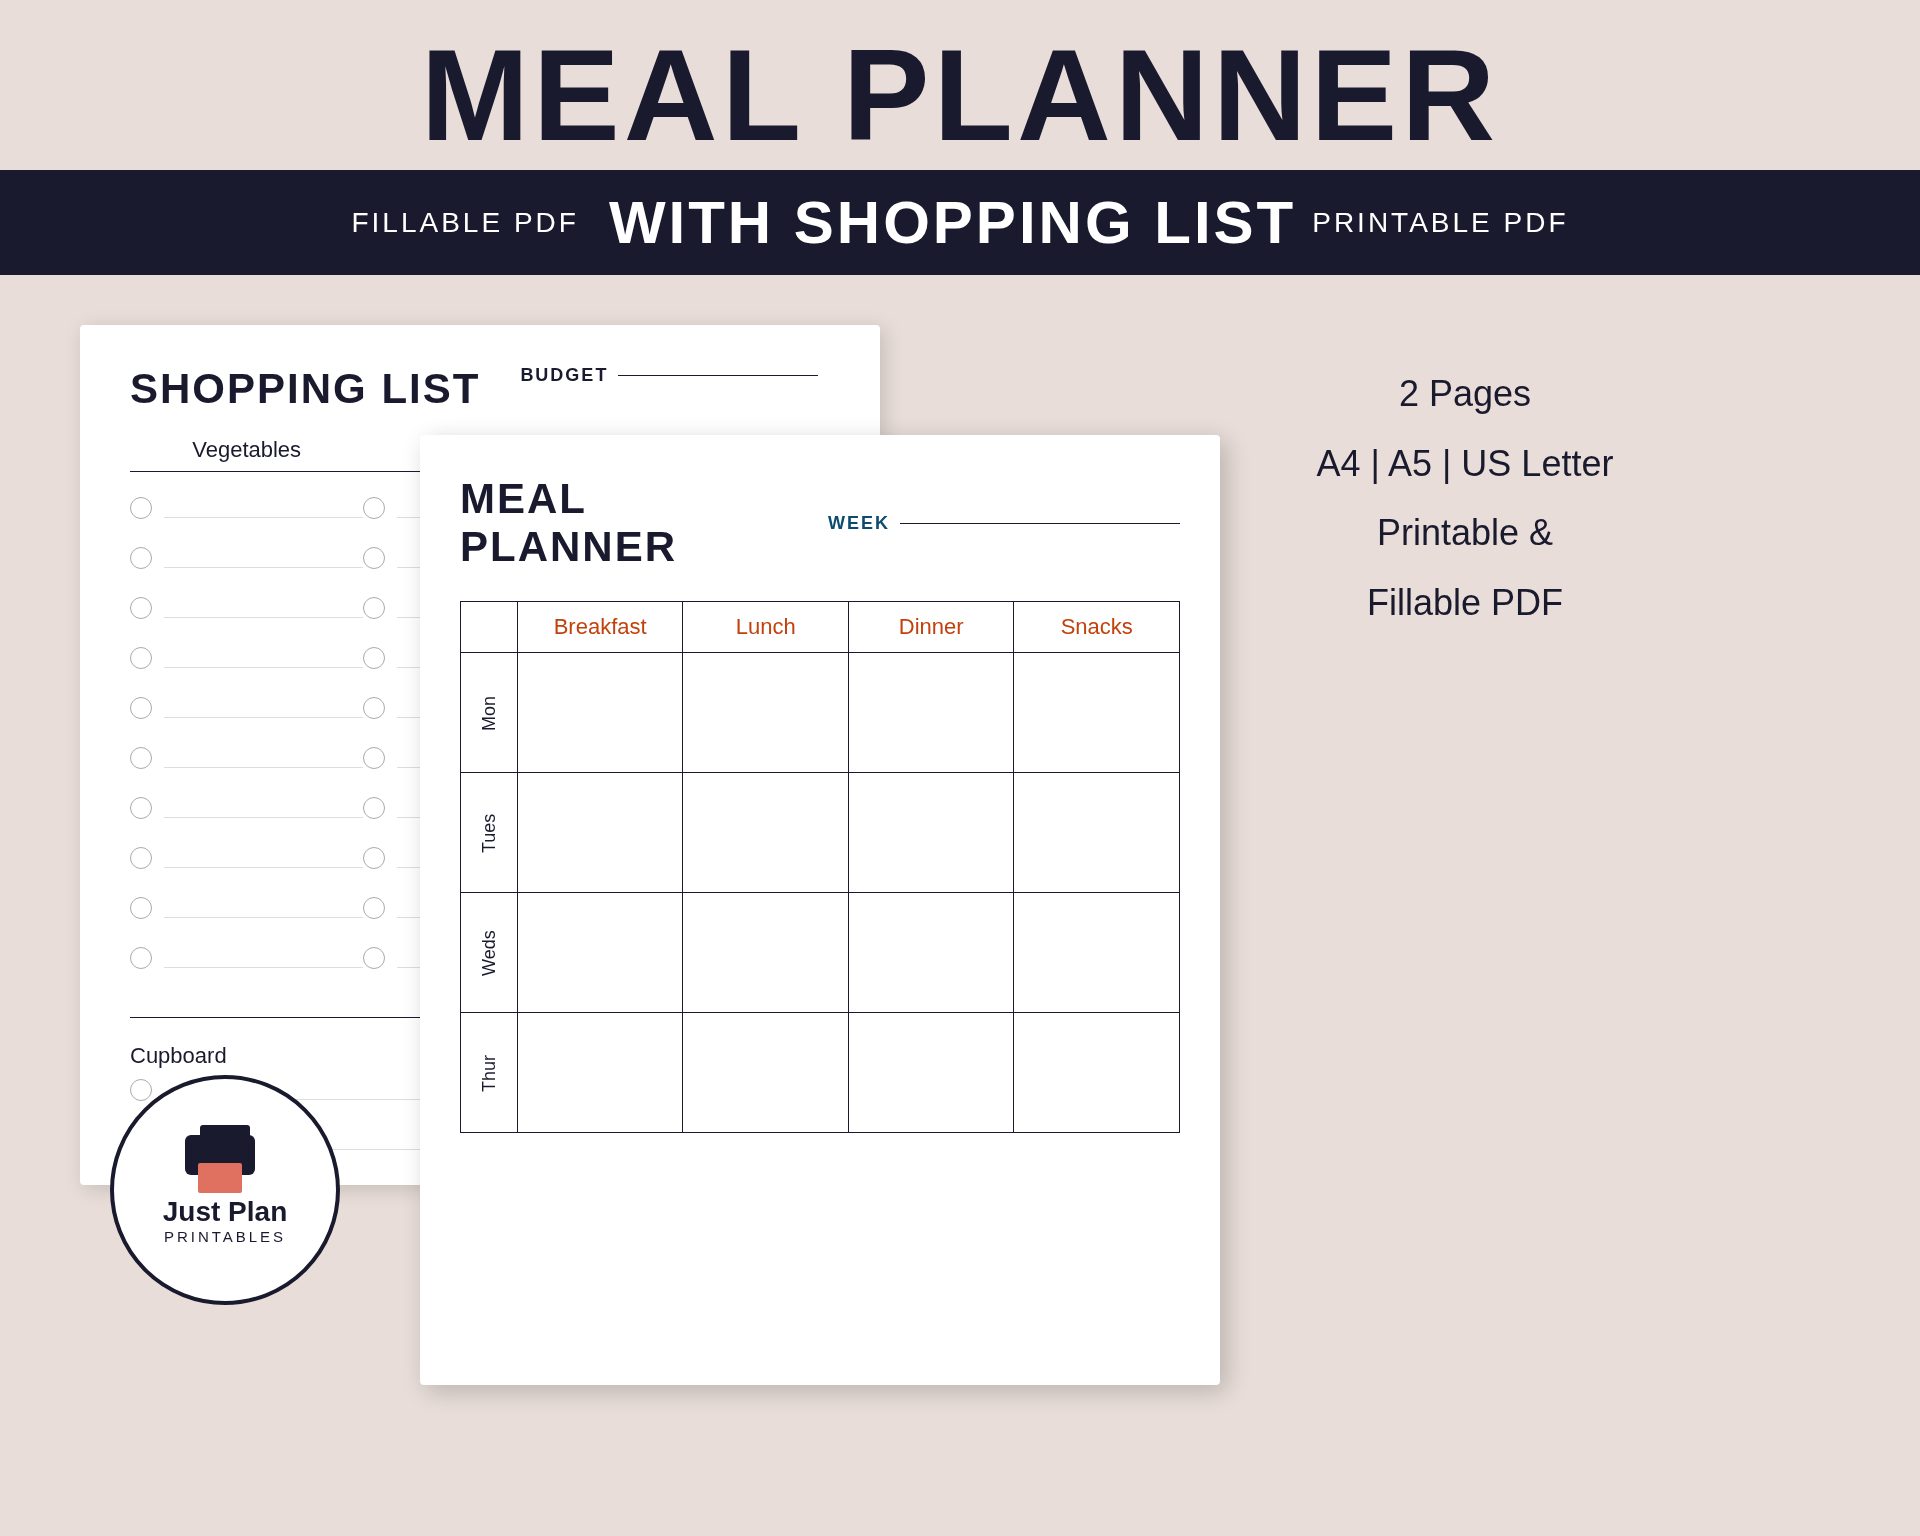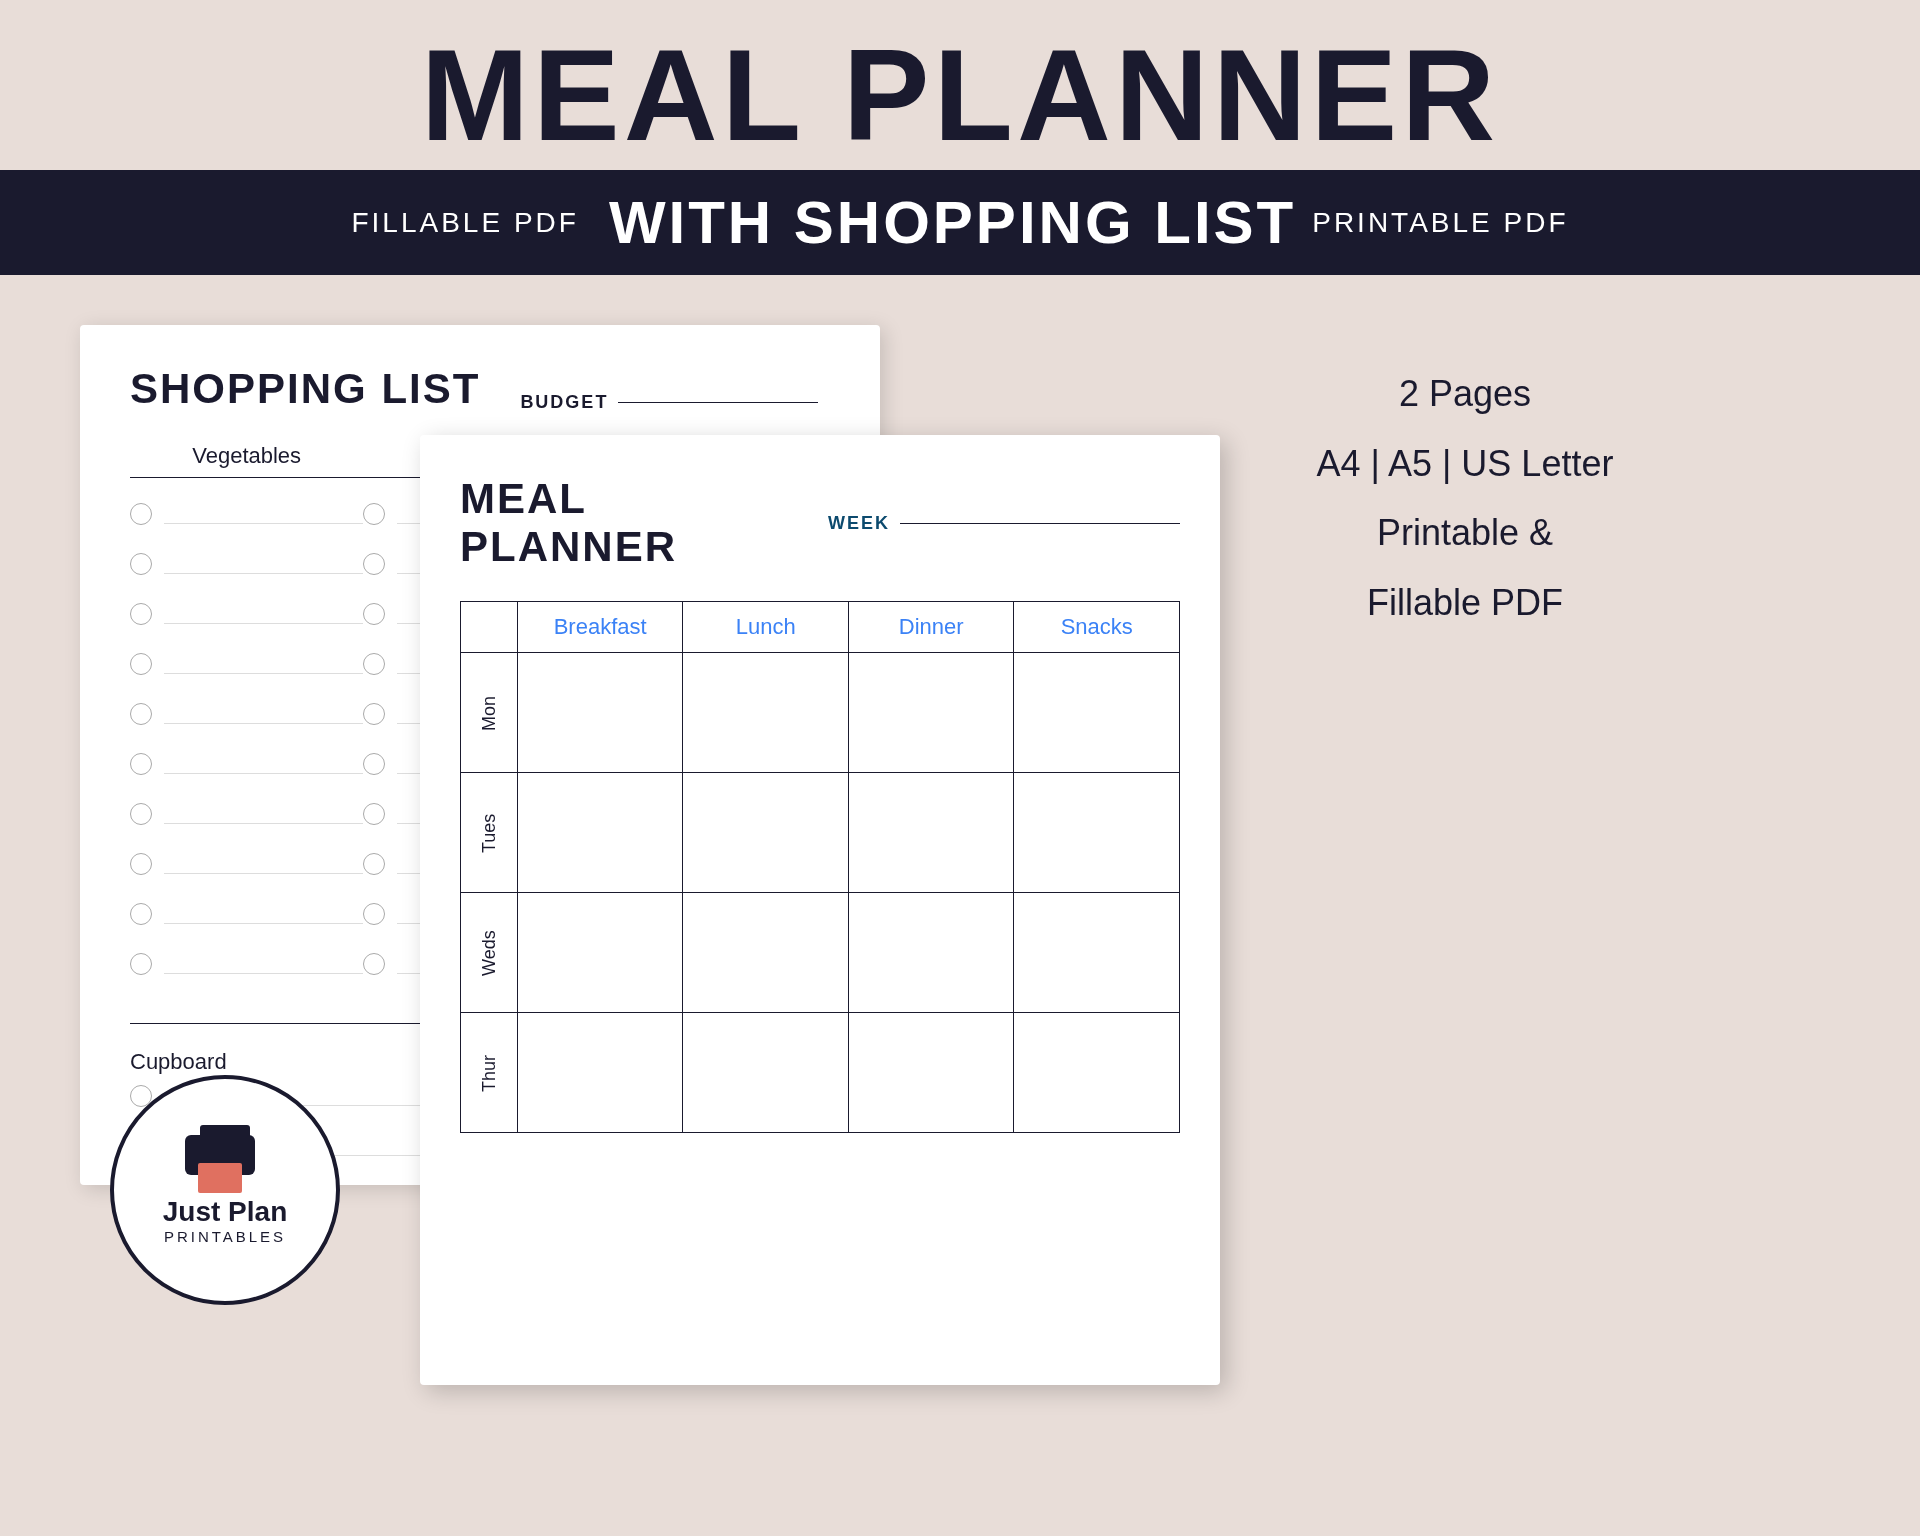--- a/index.html
+++ b/index.html
@@ -85,23 +85,23 @@
       height: 860px;
       background: white;
       border-radius: 4px;
       box-shadow: 4px 4px 20px rgba(0,0,0,0.15);
       padding: 40px 50px;
       z-index: 1;
     }
 
     .shopping-list-header {
       display: flex;
-      align-items: flex-end;
+      align-items: flex-start;
       gap: 40px;
-      margin-bottom: 30px;
+      margin-bottom: 24px;
     }
 
     .shopping-list-title {
       font-size: 42px;
       font-weight: 900;
       color: #1a1a2e;
       font-family: Arial Black, sans-serif;
       letter-spacing: 2px;
     }
 
@@ -225,21 +225,21 @@
 
     
     .meal-table {
       width: 100%;
       border-collapse: collapse;
     }
 
     .meal-table th {
       font-size: 22px;
       font-weight: 400;
-      color: #3b82f6;
+      color: #c2410c;
       padding: 12px 8px;
       text-align: center;
       border: 1.5px solid #1a1a2e;
     }
 
     .meal-table td {
       border: 1.5px solid #1a1a2e;
       padding: 8px;
       vertical-align: middle;
     }

